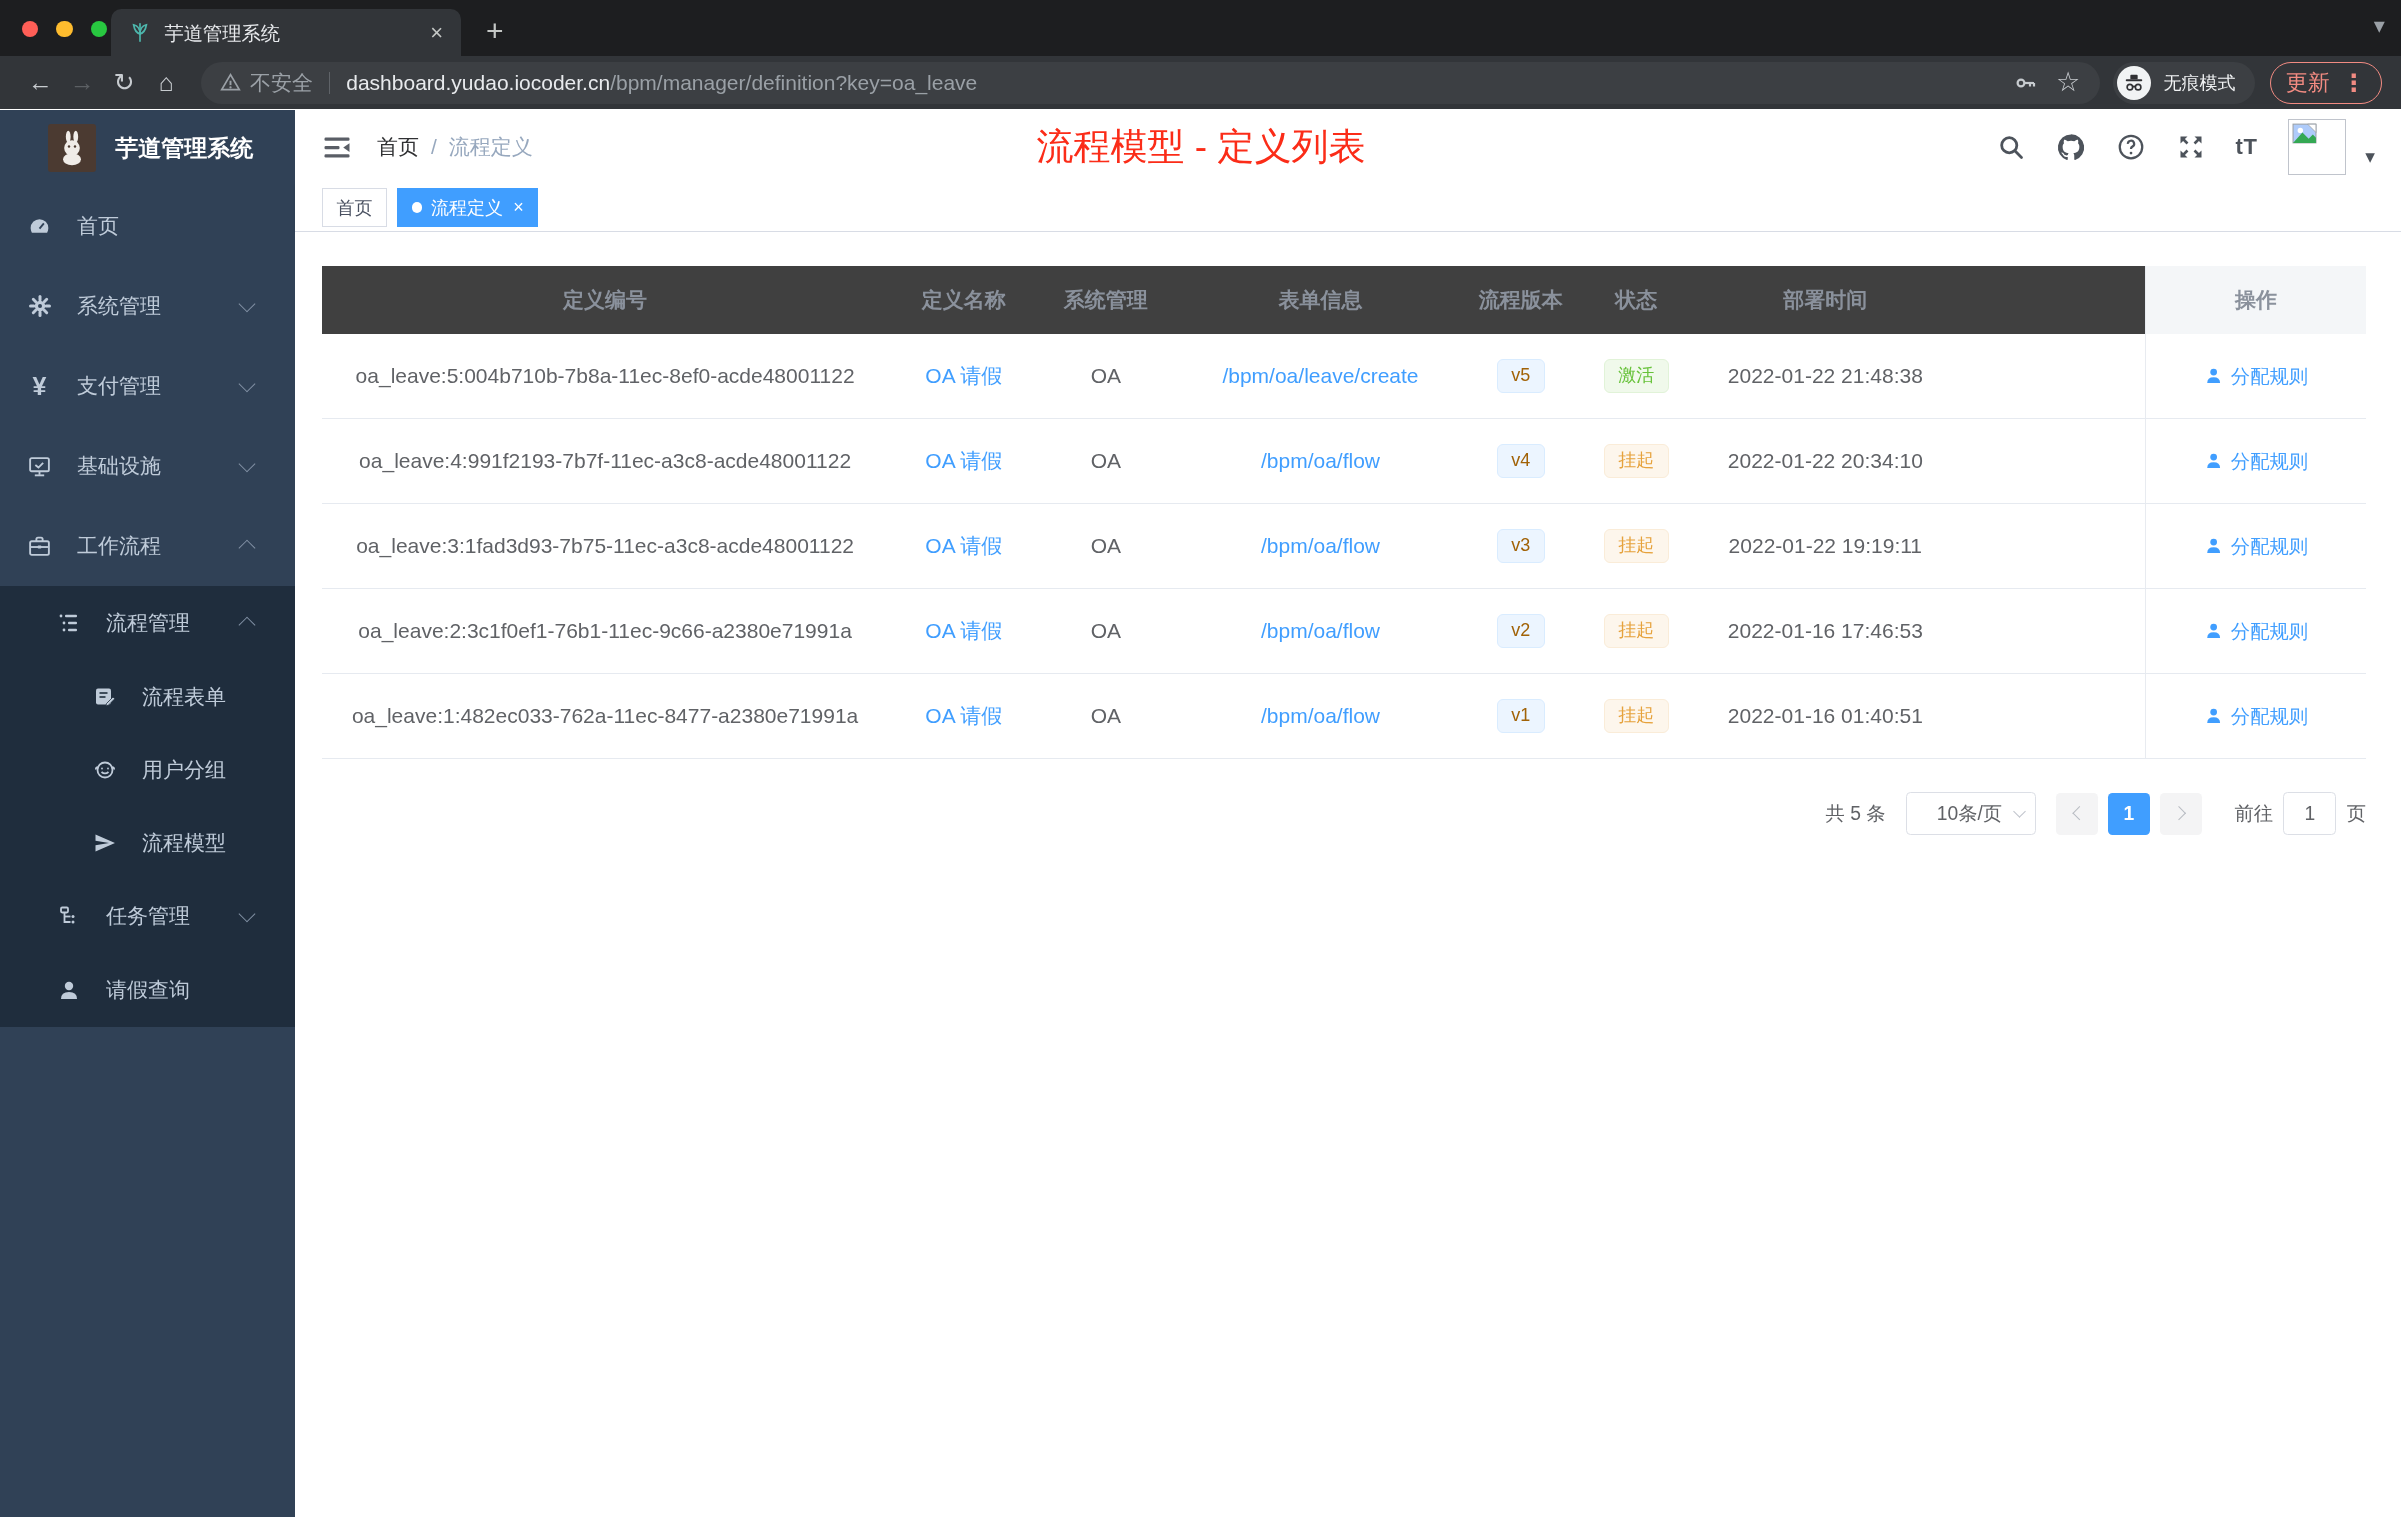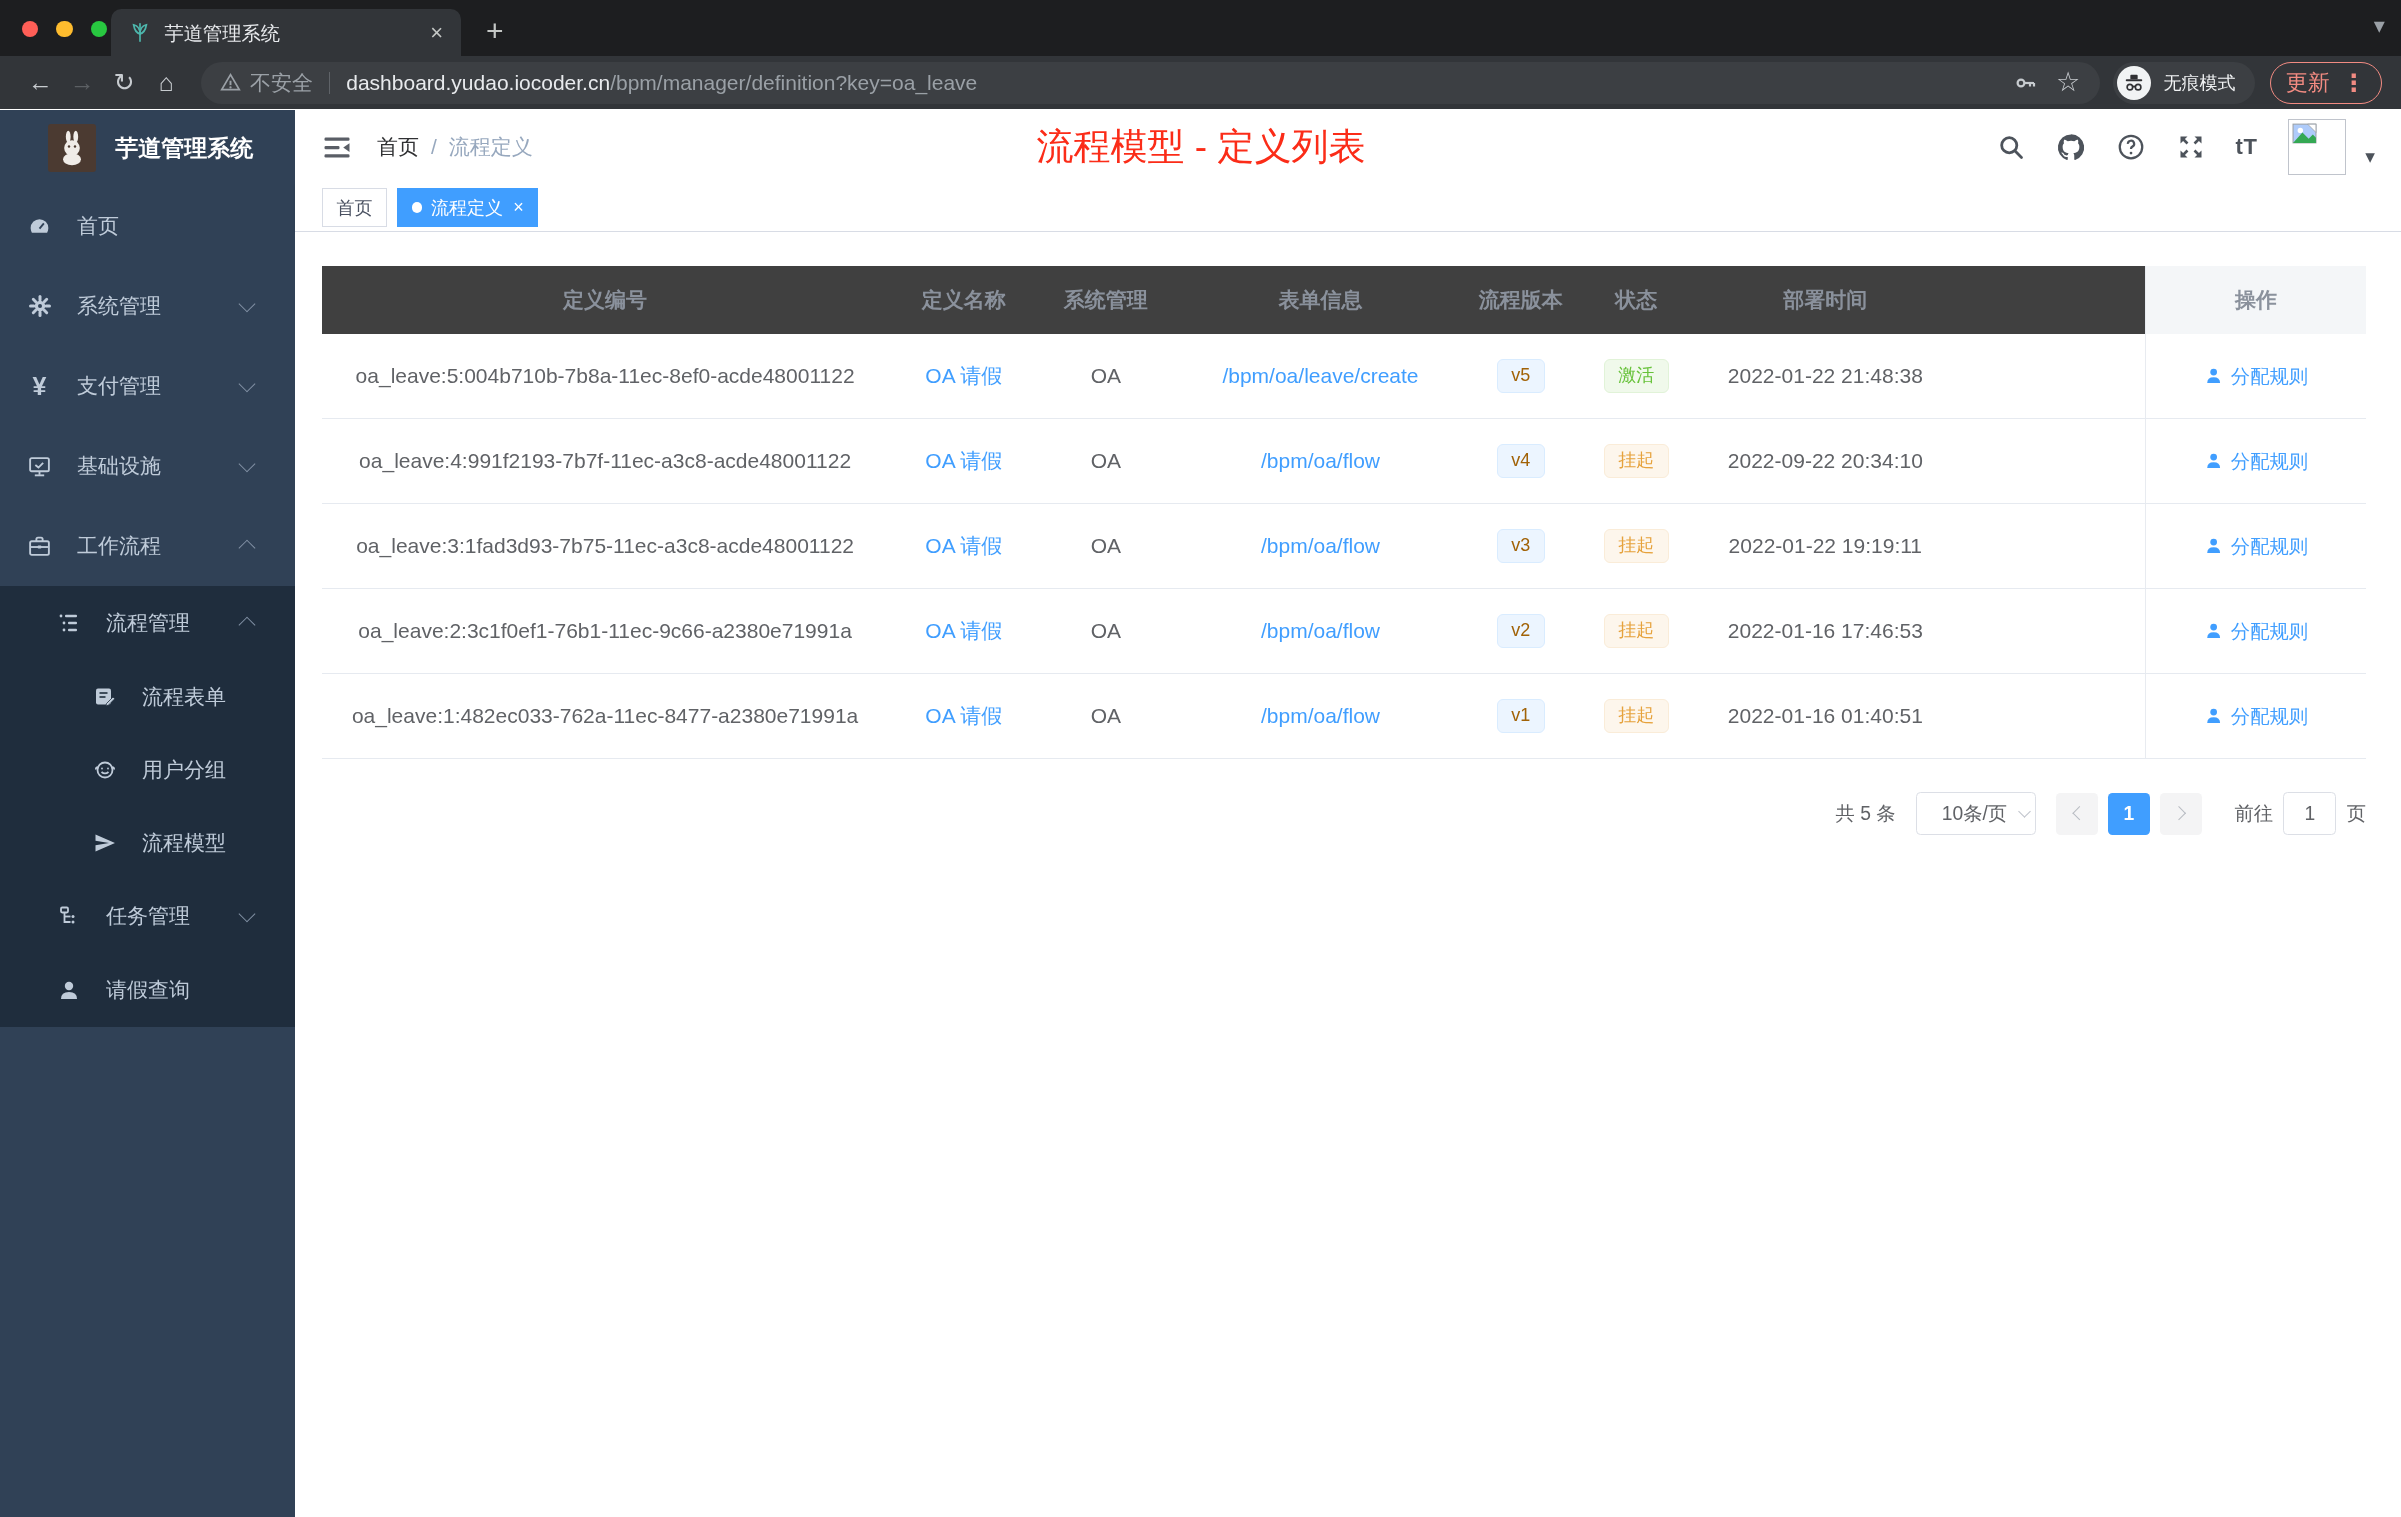--- a/index.html
+++ b/index.html
@@ -82,21 +82,21 @@
   .c-act { width:10.8%; border-left:1.5px solid #e8ebf0; align-self:stretch; display:flex; align-items:center; justify-content:center; }
   .thead .c-act { background:#f4f6f8; }
   .link { color:#409eff; cursor:pointer; }
   .badge { display:inline-block; padding:6px 13.4px; border-radius:6px; font-size:18px; line-height:1.1; }
   .b-ver { background:#ecf5ff; border:0.7px solid #d9ecff; color:#a16207; }
   .b-success { background:#f0f9eb; border:0.7px solid #e1f3d8; color:#67c23a; }
   .b-warning { background:#fdf6ec; border:0.7px solid #faecd8; color:#e6a23c; }
   .act-link { display:flex; align-items:center; gap:7.4px; color:#409eff; font-size:19.3px; cursor:pointer; }
 
   .pagebar { width:2044px; margin-top:33px; display:flex; align-items:center; justify-content:flex-end; gap:20px; font-size:19.3px; color:#606266; }
-  .psel { width:120px; height:43px; border:0.7px solid #dcdfe6; border-radius:4.5px; display:flex; align-items:center; justify-content:center; gap:13.4px; color:#606266;padding-left:20px; }
+  .psel { width:130px; height:43px; border:0.7px solid #dcdfe6; border-radius:4.5px; display:flex; align-items:center; justify-content:center; gap:13.4px; color:#606266;padding-left:20px; }
   .psel .chevlite { width:9px; height:9px; border-right:1.5px solid #c0c4cc; border-bottom:1.5px solid #c0c4cc; transform:rotate(45deg) translate(-1.5px,-1.5px); }
   .pbtn { width:42px; height:42px; background:#f4f4f5; border-radius:4.5px; display:flex; align-items:center; justify-content:center; }
   .pbtn .pchev { width:10.4px; height:10.4px; border-right:1.9px solid #b8bcc2; border-bottom:1.9px solid #b8bcc2; }
   .pchev.left { transform:rotate(135deg); margin-left:4.5px; } .pchev.right { transform:rotate(-45deg); margin-right:4.5px; }
   .pcur { width:42px; height:42px; background:#409eff; color:#fff; font-weight:bold; border-radius:4.5px; display:flex; align-items:center; justify-content:center; }
   .goto-input { width:53px; height:43px; border:0.7px solid #dcdfe6; border-radius:4.5px; text-align:center; font-size:19.3px; color:#606266; font-family:inherit; }
   .pgroup { display:flex; align-items:center; gap:10.4px; }
 </style>
 </head>
 <body>
@@ -424,21 +424,21 @@
               </span>
           </div>
 
           <div class="trow tbody-row">
             <span class="cell c-id">oa_leave:4:991f2193-7b7f-11ec-a3c8-acde48001122</span>
             <span class="cell c-name"><span class="link">OA 请假</span></span>
             <span class="cell c-cat">OA</span>
             <span class="cell c-form"><span class="link">/bpm/oa/flow</span></span>
             <span class="cell c-ver"><span class="badge b-ver">v4</span></span>
             <span class="cell c-status"><span class="badge b-warning">挂起</span></span>
-            <span class="cell c-time">2022-09-22 20:34:10</span>
+            <span class="cell c-time">2022-01-22 20:34:10</span>
             <span class="cell c-fill"></span>
             <span class="cell c-act">
                 <span class="act-link">
                   <svg width="19.3" height="19.3" viewBox="0 0 24 24" fill="#409eff">
                     <circle cx="12" cy="7.5" r="4.2"></circle>
                     <path d="M4 21 q0 -7 8 -7 q8 0 8 7 z"></path>
                   </svg>
                   <span>分配规则</span>
                 </span>
               </span>

